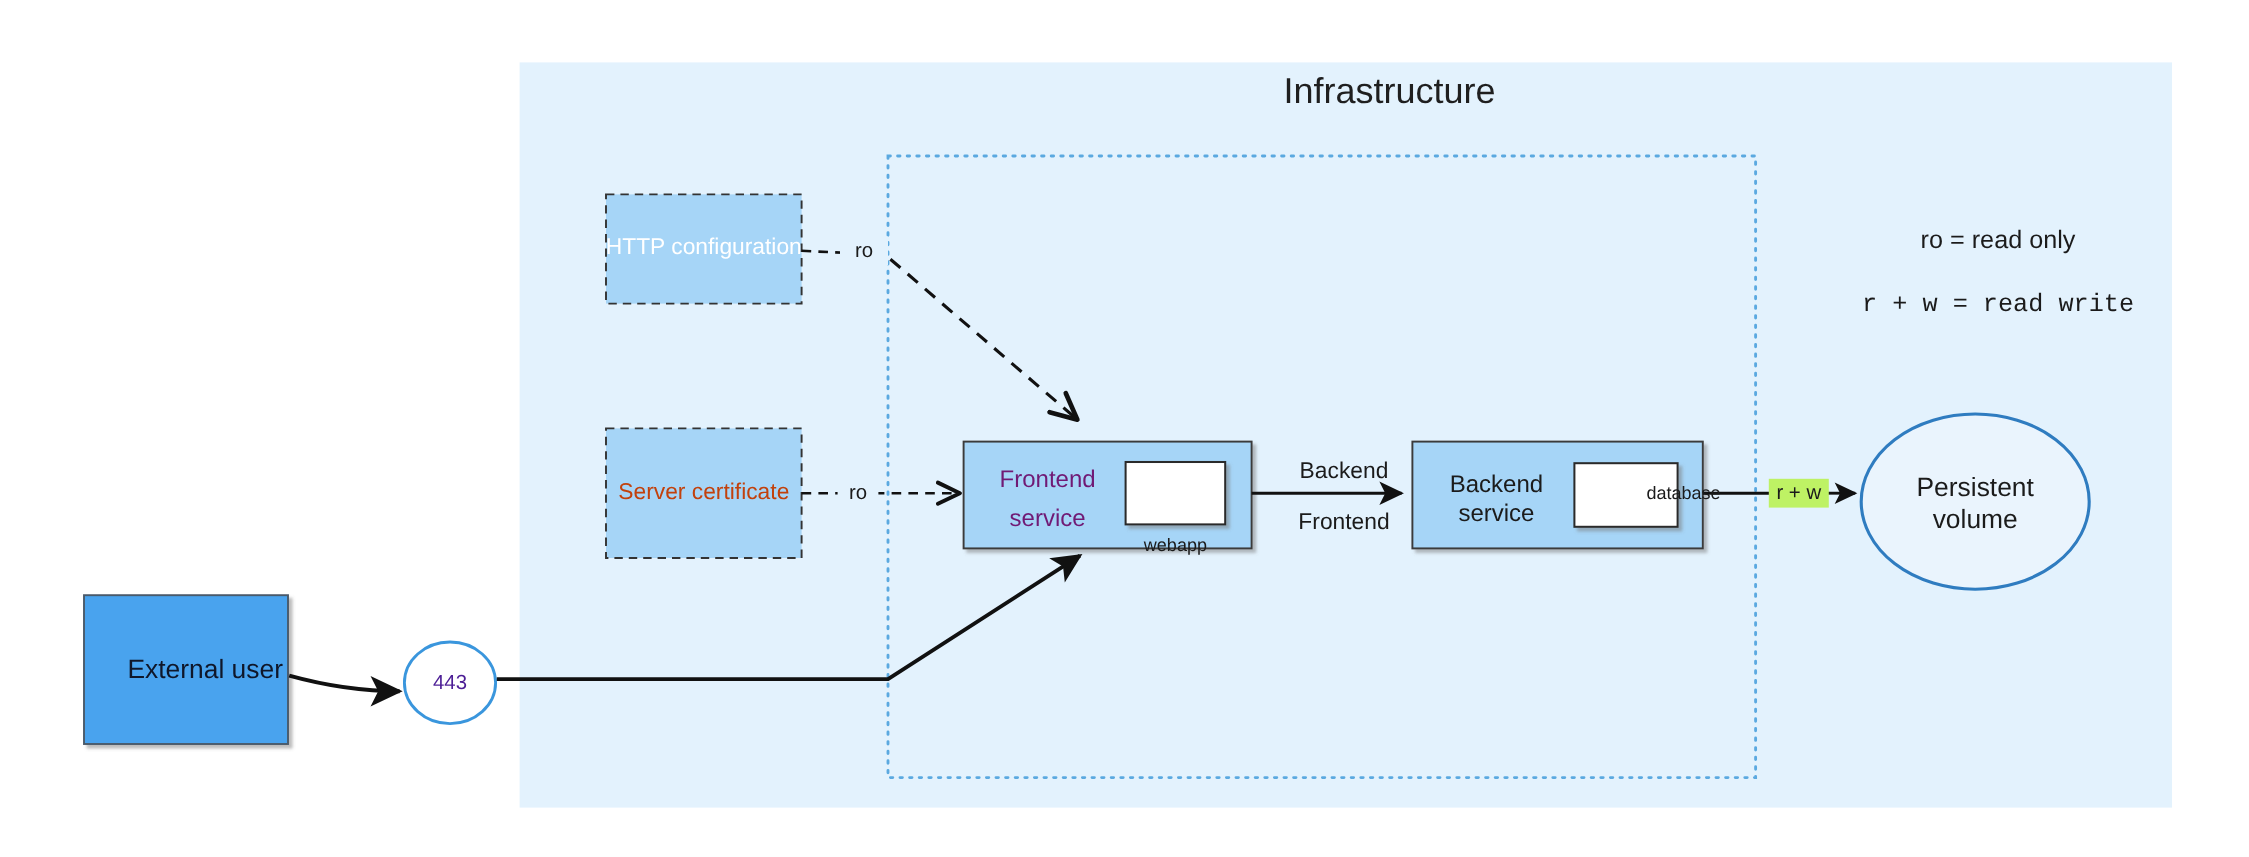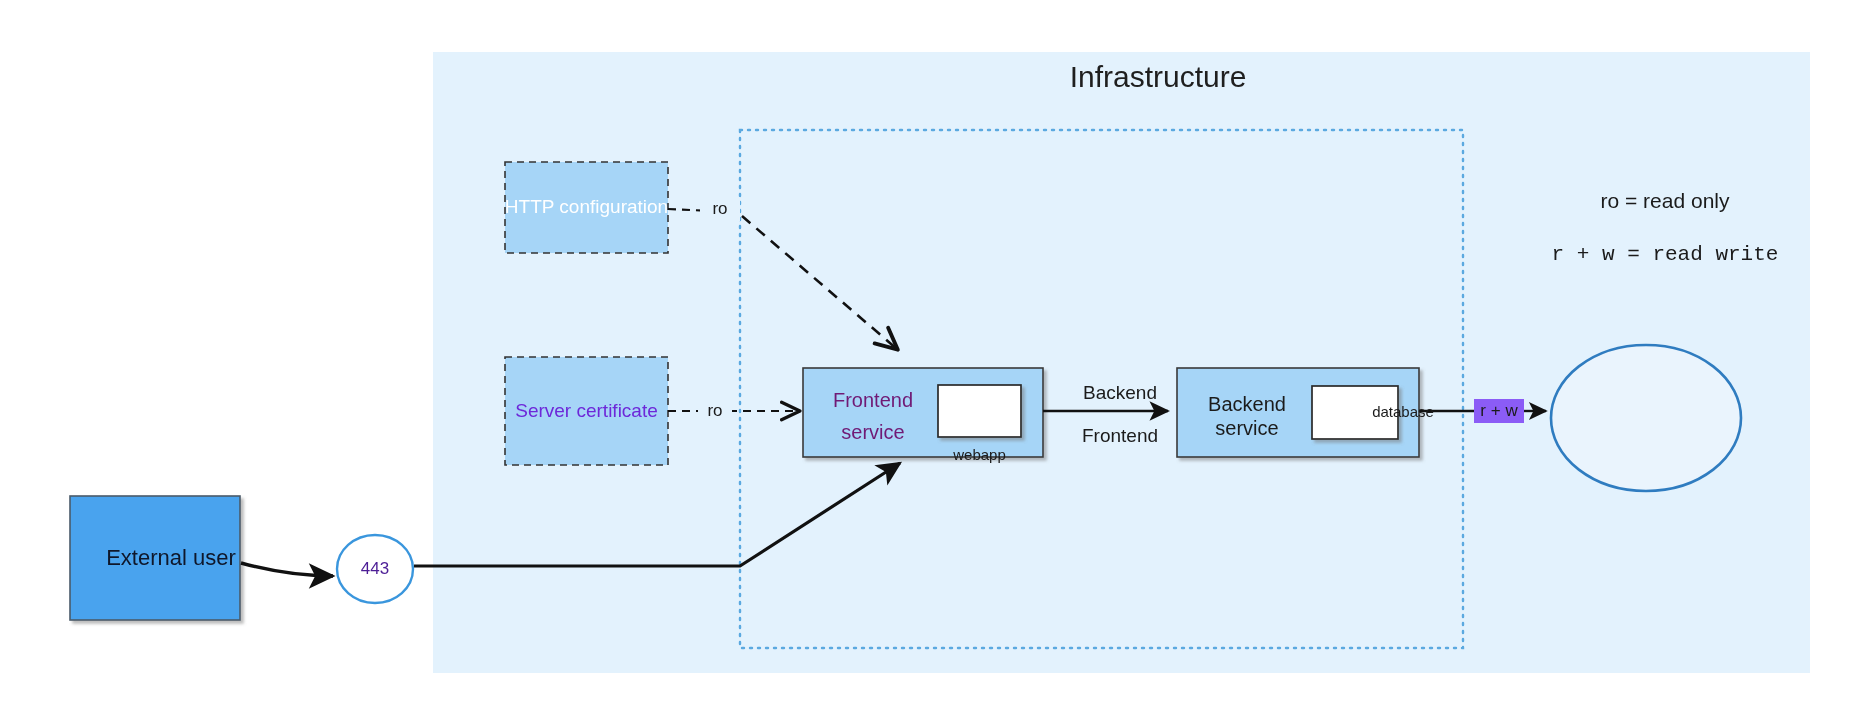--- a/index.html
+++ b/index.html
@@ -61,51 +61,57 @@
 
     <path d="M241 563 Q288 576 333 576" fill="none" stroke="#111111" stroke-width="3.4" marker-end="url(#arrowSolid)"></path>
 
     <path d="M414 566 L740 566 L900 463" fill="none" stroke="#111111" stroke-width="3.2" stroke-linejoin="round" marker-end="url(#arrowSolid)"></path>
   </svg>
 
   <div class="lbl ctr" style="left:1033px;top:55px;width:250px;height:44px;font-size:30px;color:#1f1f1f;">Infrastructure</div>
 
   <div class="lbl ctr" style="left:505px;top:192px;width:163px;height:30px;font-size:19px;color:#ffffff;">HTTP configuration</div>
 
-  <div class="lbl ctr" style="left:505px;top:396px;width:163px;height:30px;font-size:19px;color:#6d28d9;">Server certificate</div>
+  <div class="lbl ctr" style="left:505px;top:396px;width:163px;height:30px;font-size:19px;color:#c2410c;">Server certificate</div>
 
   <div style="position:absolute;left:803px;top:388px;width:140px;height:56px;
               display:flex;flex-direction:column;align-items:center;justify-content:space-between;
               font-size:20px;color:#701a75;line-height:1.22;">
     <span>Frontend</span>
     <span>service</span>
   </div>
 
   <div class="lbl ctr" style="left:938px;top:399px;width:83px;height:24px;font-size:15px;color:#1b1b1b;margin-top:44px;">webapp</div>
 
   <div style="position:absolute;left:1177px;top:388px;width:140px;height:56px;
               display:flex;flex-direction:column;align-items:center;justify-content:center;
               font-size:20px;color:#1b1b1b;line-height:1.22;">
     <span>Backend</span>
     <span>service</span>
   </div>
 
   <div class="lbl ctr" style="left:1312px;top:400px;width:86px;height:24px;font-size:15px;color:#1b1b1b;padding-left:48px;">database</div>
 
+  <div style="position:absolute;left:1551px;top:390px;width:190px;height:58px;
+              display:flex;flex-direction:column;align-items:center;justify-content:center;
+              font-size:22px;color:#1b1b1b;line-height:1.24;">
+    <span>Persistent</span>
+    <span>volume</span>
+  </div>
 
   <div class="lbl ctr" style="left:70px;top:542px;width:202px;height:32px;font-size:22px;color:#0f172a;">External user</div>
 
   <div class="lbl ctr" style="left:337px;top:557px;width:76px;height:24px;font-size:17px;color:#4c1d95;">443</div>
 
   <div class="lbl ctr" style="left:700px;top:197px;width:40px;height:24px;font-size:17px;background:#e3f2fd;">ro</div>
 
   <div class="lbl ctr" style="left:698px;top:399px;width:34px;height:24px;font-size:17px;background:#e3f2fd;">ro</div>
 
   <div class="lbl ctr" style="left:1065px;top:380px;width:110px;height:26px;font-size:19px;">Backend</div>
   <div class="lbl ctr" style="left:1065px;top:423px;width:110px;height:26px;font-size:19px;">Frontend</div>
 
-  <div class="lbl ctr" style="left:1474px;top:399px;width:50px;height:24px;font-size:17px;background:#8b5cf6;">r + w</div>
+  <div class="lbl ctr" style="left:1474px;top:399px;width:50px;height:24px;font-size:17px;background:#bef264;">r + w</div>
 
   <div class="lbl ctr" style="left:1520px;top:186px;width:290px;height:30px;font-size:21px;">ro = read only</div>
 
   <div class="lbl ctr" style="left:1520px;top:240px;width:290px;height:30px;font-size:21px;font-family:Liberation Mono, monospace;">r + w = read write</div>
 
 </div>
 
 </body></html>

